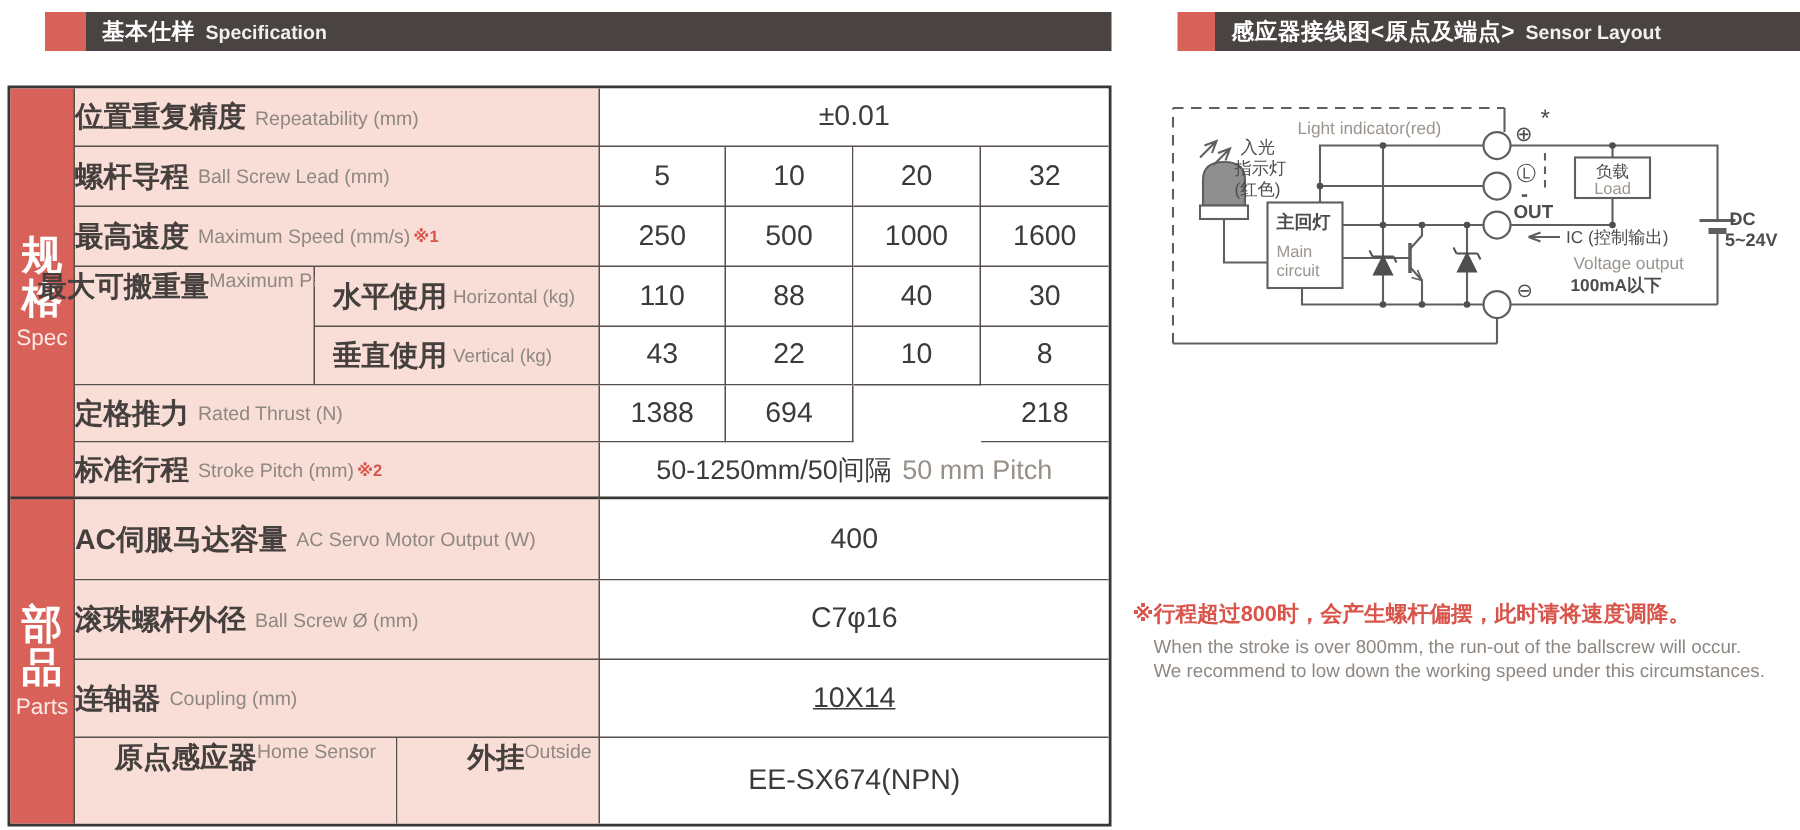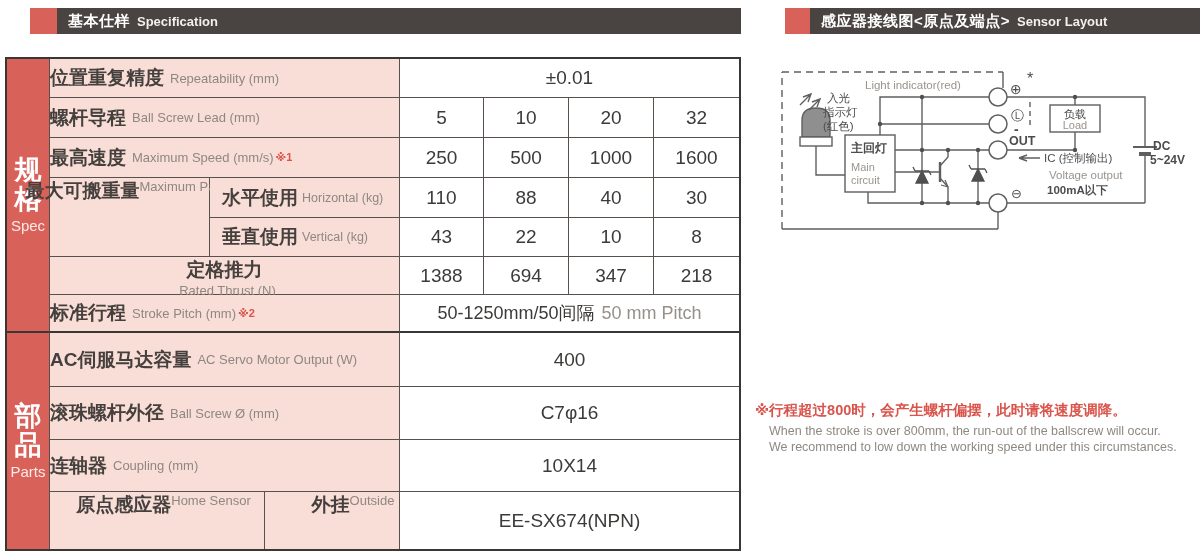--- a/index.html
+++ b/index.html
@@ -134,27 +134,26 @@
   <div class="cell val no-br" style="grid-column:8;grid-row:4;">30</div>
   <div class="cell sub-lbl" style="grid-column:3/5;grid-row:5;">
     <span class="zh">垂直使用</span>
     <span class="en">Vertical (kg)</span>
   </div>
   <div class="cell val" style="grid-column:5;grid-row:5;">43</div>
   <div class="cell val" style="grid-column:6;grid-row:5;">22</div>
   <div class="cell val" style="grid-column:7;grid-row:5;">10</div>
   <div class="cell val no-br" style="grid-column:8;grid-row:5;">8</div>
 
-  <div class="cell lbl" style="grid-column:2/5;grid-row:6;flex-direction:column;">
+  <div class="cell lbl" style="grid-column:2/5;grid-row:6;">
     <span class="zh">定格推力</span>
     <span class="en">Rated Thrust (N)</span>
   </div>
   <div class="cell val" style="grid-column:5;grid-row:6;">1388</div>
   <div class="cell val" style="grid-column:6;grid-row:6;">694</div>
-  <div class="cell val" style="grid-column:7;grid-row:6;">347</div>
   <div class="cell val no-br" style="grid-column:8;grid-row:6;">218</div>
 
   <div class="cell lbl thick-bb" style="grid-column:2/5;grid-row:7;">
     <span class="zh">标准行程</span>
     <span class="en">Stroke Pitch (mm)</span>
     <span class="sup">※2</span>
   </div>
   <div class="cell val val-sm no-br thick-bb" style="grid-column:5/9;grid-row:7;">
     <span>50-1250mm/50间隔</span>
     <span class="dim">50 mm Pitch</span>
@@ -169,21 +168,21 @@
   <div class="cell lbl" style="grid-column:2/5;grid-row:9;">
     <span class="zh">滚珠螺杆外径</span>
     <span class="en">Ball Screw Ø (mm)</span>
   </div>
   <div class="cell val no-br" style="grid-column:5/9;grid-row:9;">C7φ16</div>
 
   <div class="cell lbl" style="grid-column:2/5;grid-row:10;">
     <span class="zh">连轴器</span>
     <span class="en">Coupling (mm)</span>
   </div>
-  <div class="cell val no-br" style="grid-column:5/9;grid-row:10;">10X14</div>
+  <div class="cell val no-br" style="grid-column:5/9;grid-row:10;text-decoration:underline;">10X14</div>
 
   <div class="cell lbl2 no-bb" style="grid-column:2/4;grid-row:11;">
     <span class="zh">原点感应器</span>
     <span class="en">Home Sensor</span>
   </div>
   <div class="cell lbl2 outside no-bb" style="grid-column:4;grid-row:11;">
     <span class="zh">外挂</span>
     <span class="en">Outside</span>
   </div>
   <div class="cell val no-br no-bb" style="grid-column:5/9;grid-row:11;">EE-SX674(NPN)</div>

